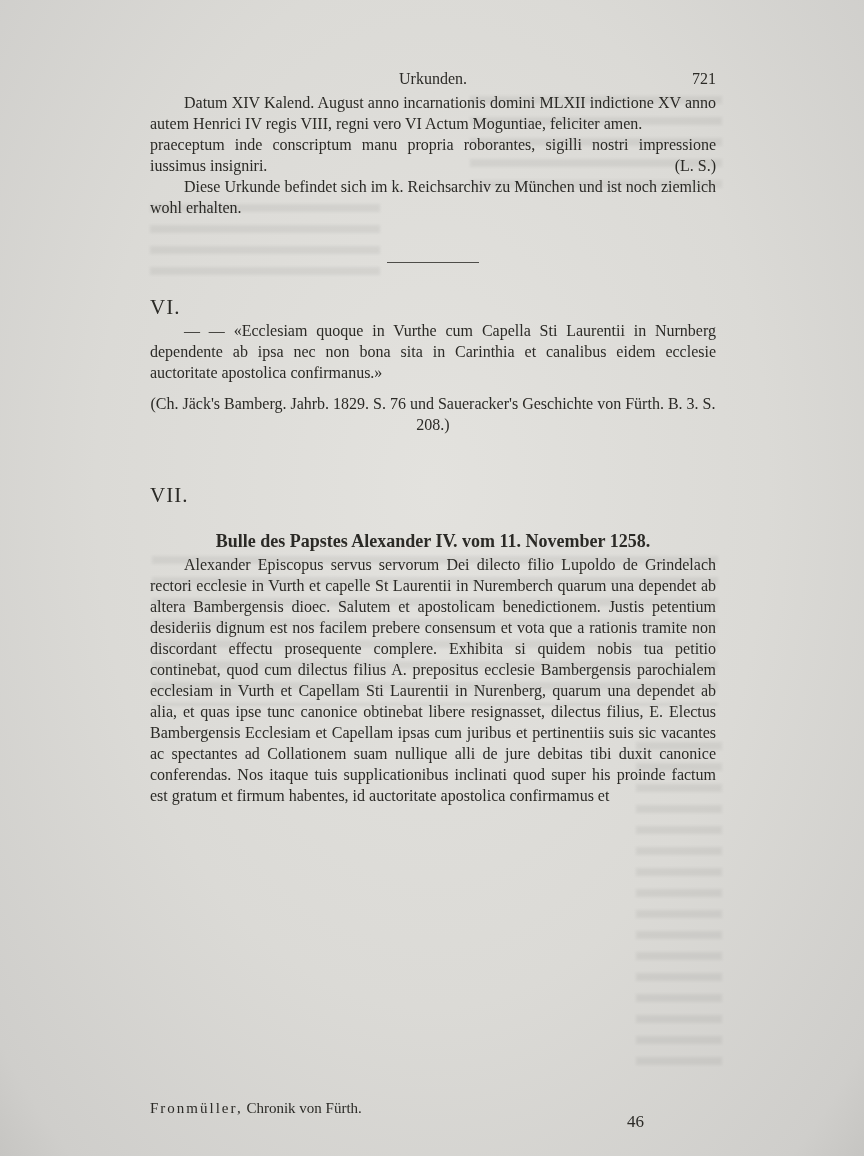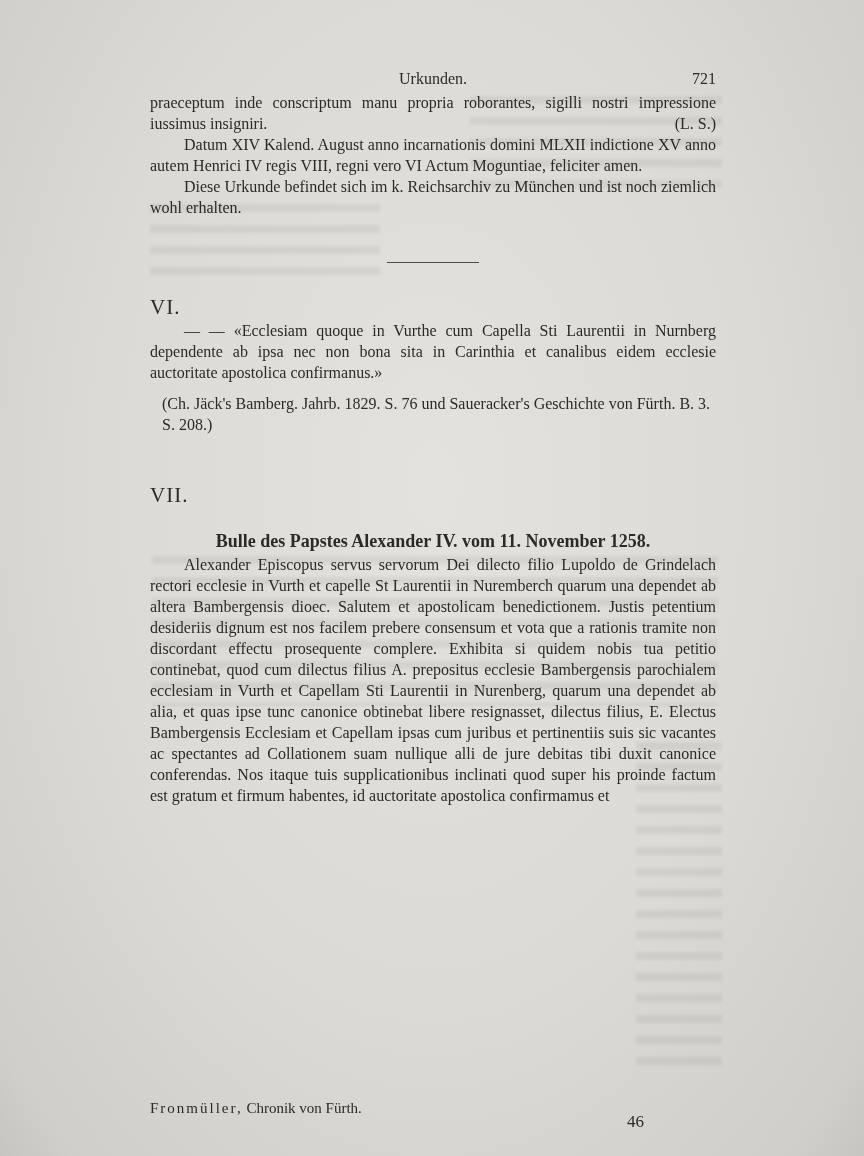--- a/index.html
+++ b/index.html
@@ -78,22 +78,21 @@
     font-weight: bold;
     font-size: 18px;
     line-height: 26px;
   }
   .section-title span { display: block; }
   .quote-body { margin-top: 28px; }
   .citation {
     margin-top: 10px;
     font-size: 16px;
     line-height: 21px;
-    text-align: left;
-    margin-left: 12px;
+    text-align: center;
   }
   .sec7-number { margin-top: 48px; }
   .sec7-title { margin-top: 20px; }
   .sec7-body { margin-top: 20px; }
   .page-footer {
     position: absolute;
     left: 150px;
     top: 1100px;
     width: 566px;
     font-size: 15px;
@@ -117,26 +116,26 @@
   <div class="bleed" style="top:556px; left:152px; width:566px; height:150px;"></div>
   <div class="bleed" style="top:742px; left:636px; width:86px; height:330px;"></div>
 
   <div class="content">
 
     <div class="page-header">
       <span class="running-title">Urkunden.</span>
       <span class="page-number">721</span>
     </div>
 
+    <p class="body-text indent">Datum XIV Kalend. August anno incarnationis domini MLXII indictione XV anno autem Henrici IV regis VIII, regni vero VI Actum Moguntiae, feliciter amen.</p>
+
     <p class="body-text first-para">
       <span>praeceptum inde conscriptum manu propria roborantes, sigilli nostri impressione iussimus insigniri.</span>
       <span class="seal">(L. S.)</span>
     </p>
-
-    <p class="body-text indent">Datum XIV Kalend. August anno incarnationis domini MLXII indictione XV anno autem Henrici IV regis VIII, regni vero VI Actum Moguntiae, feliciter amen.</p>
 
     <p class="body-text indent archive-note">Diese Urkunde befindet sich im k. Reichsarchiv zu München und ist noch ziemlich wohl erhalten.</p>
 
     <hr class="section-divider">
 
     <div class="section-number">VI.</div>
 
 
     <p class="body-text indent quote-body">— — «Ecclesiam quoque in Vurthe cum Capella Sti Laurentii in Nurnberg dependente ab ipsa nec non bona sita in Carinthia et canalibus eidem ecclesie auctoritate apostolica confirmanus.»</p>
 

